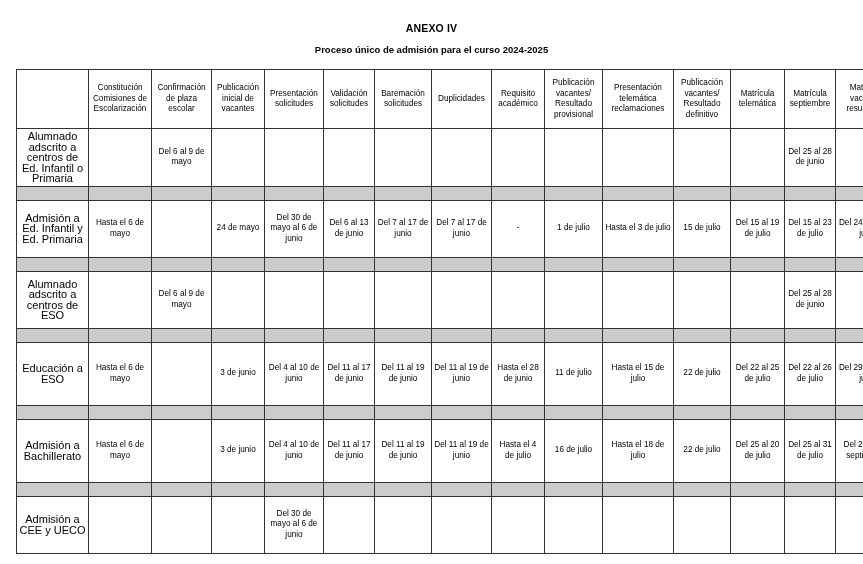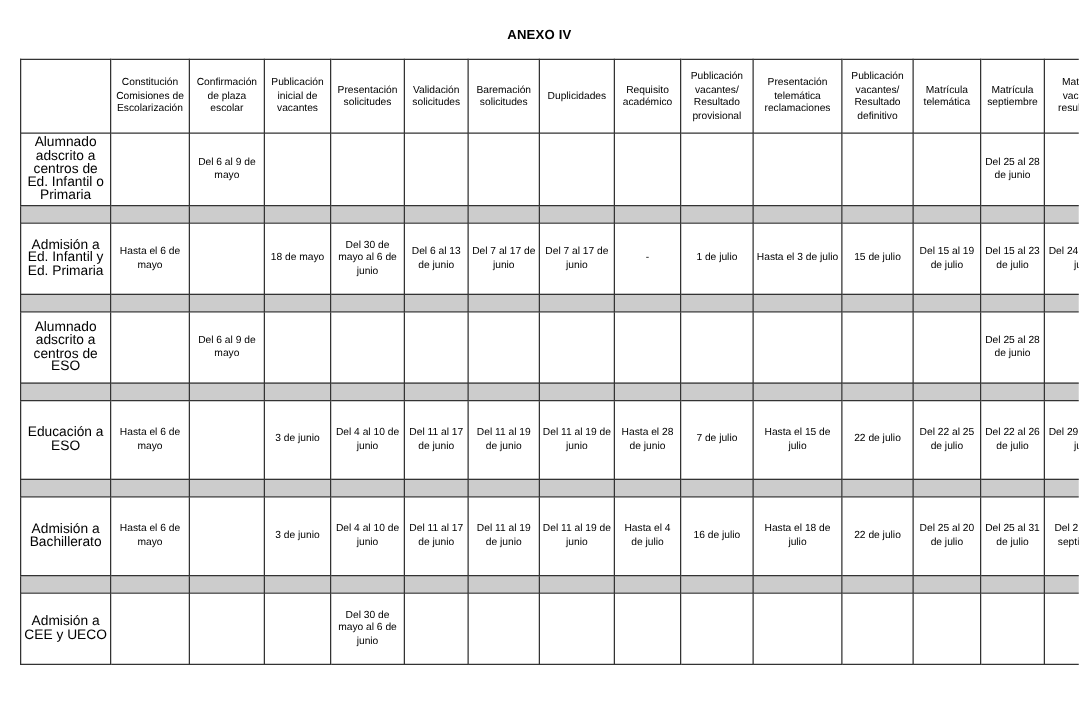--- a/index.html
+++ b/index.html
@@ -83,20 +83,21 @@
     font-size: 11px;
   }
 </style>
 </head>
 <body>
 
 <div class="page">
 
   <div class="titles">
     <div class="title-main">ANEXO IV</div>
+    <div class="title-third">Proceso único de admisión para el curso 2024-2025</div>
   </div>
 
   <div class="table-wrap">
     <table class="cal">
       <colgroup>
         <col style="width:72px">
         <col style="width:63px">
         <col style="width:60px">
         <col style="width:53px">
         <col style="width:59px">
@@ -160,21 +161,21 @@
             <td></td>
             <td></td>
             <td></td>
             <td></td>
             <td></td>
           </tr>
           <tr class="data-row">
             <td class="rowlabel">Admisión a Ed. Infantil y Ed. Primaria</td>
             <td>Hasta el 6 de mayo</td>
             <td></td>
-            <td>18 de mayo</td>
+            <td>24 de mayo</td>
             <td>Del 30 de mayo al 6 de junio</td>
             <td>Del 6 al 13 de junio</td>
             <td>Del 7 al 17 de junio</td>
             <td>Del 7 al 17 de junio</td>
             <td>-</td>
             <td>1 de julio</td>
             <td>Hasta el 3 de julio</td>
             <td>15 de julio</td>
             <td>Del 15 al 19 de julio</td>
             <td>Del 15 al 23 de julio</td>
@@ -234,21 +235,21 @@
           <tr class="data-row tall">
             <td class="rowlabel">Educación a ESO</td>
             <td>Hasta el 6 de mayo</td>
             <td></td>
             <td>3 de junio</td>
             <td>Del 4 al 10 de junio</td>
             <td>Del 11 al 17 de junio</td>
             <td>Del 11 al 19 de junio</td>
             <td>Del 11 al 19 de junio</td>
             <td>Hasta el 28 de junio</td>
-            <td>7 de julio</td>
+            <td>11 de julio</td>
             <td>Hasta el 15 de julio</td>
             <td>22 de julio</td>
             <td>Del 22 al 25 de julio</td>
             <td>Del 22 al 26 de julio</td>
             <td>Del 29 al 31 de julio</td>
           </tr>
           <tr class="spacer-row">
             <td></td>
             <td></td>
             <td></td>

